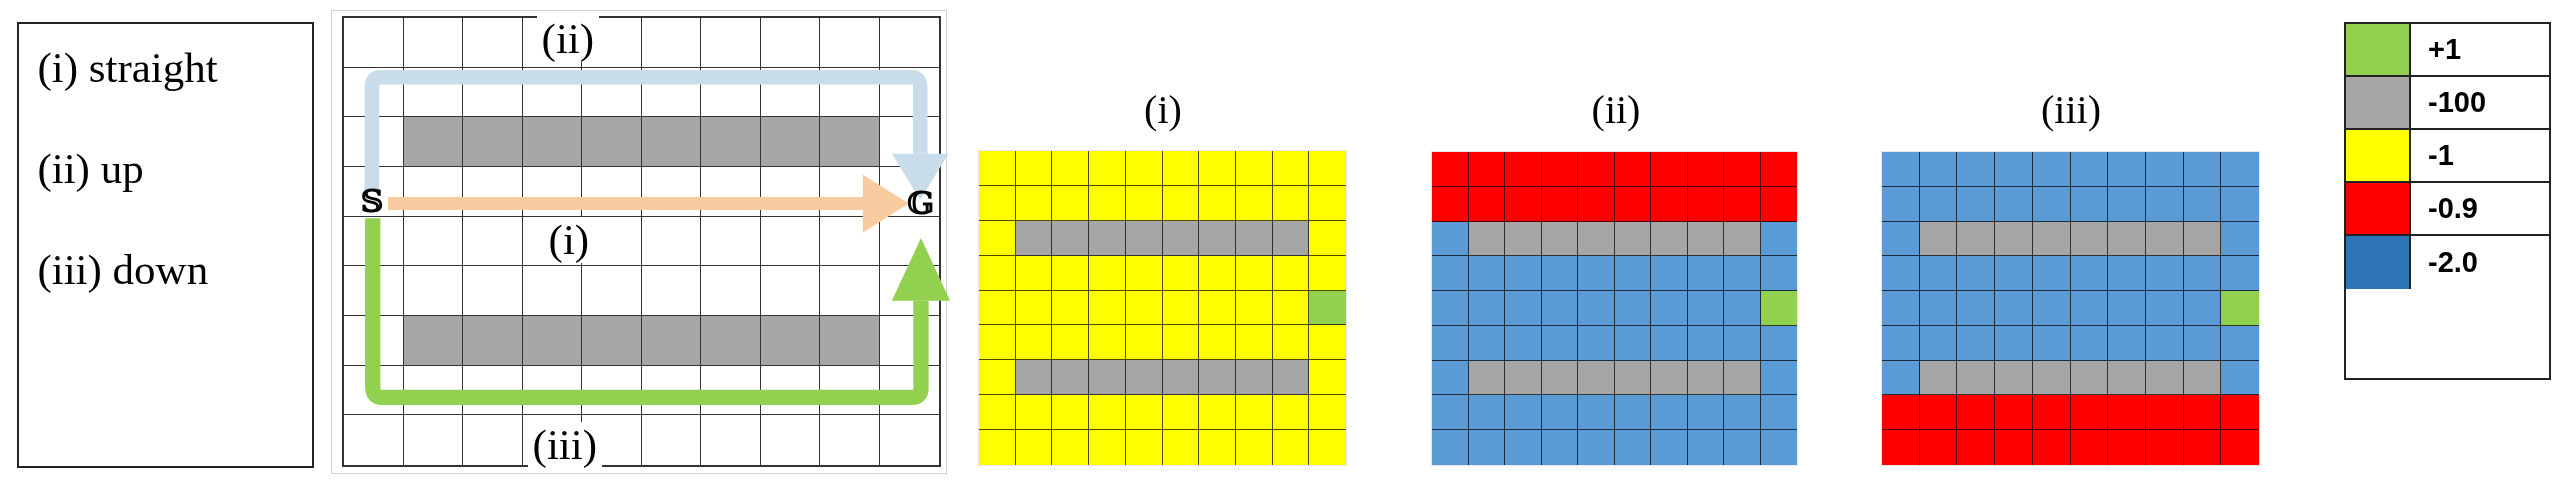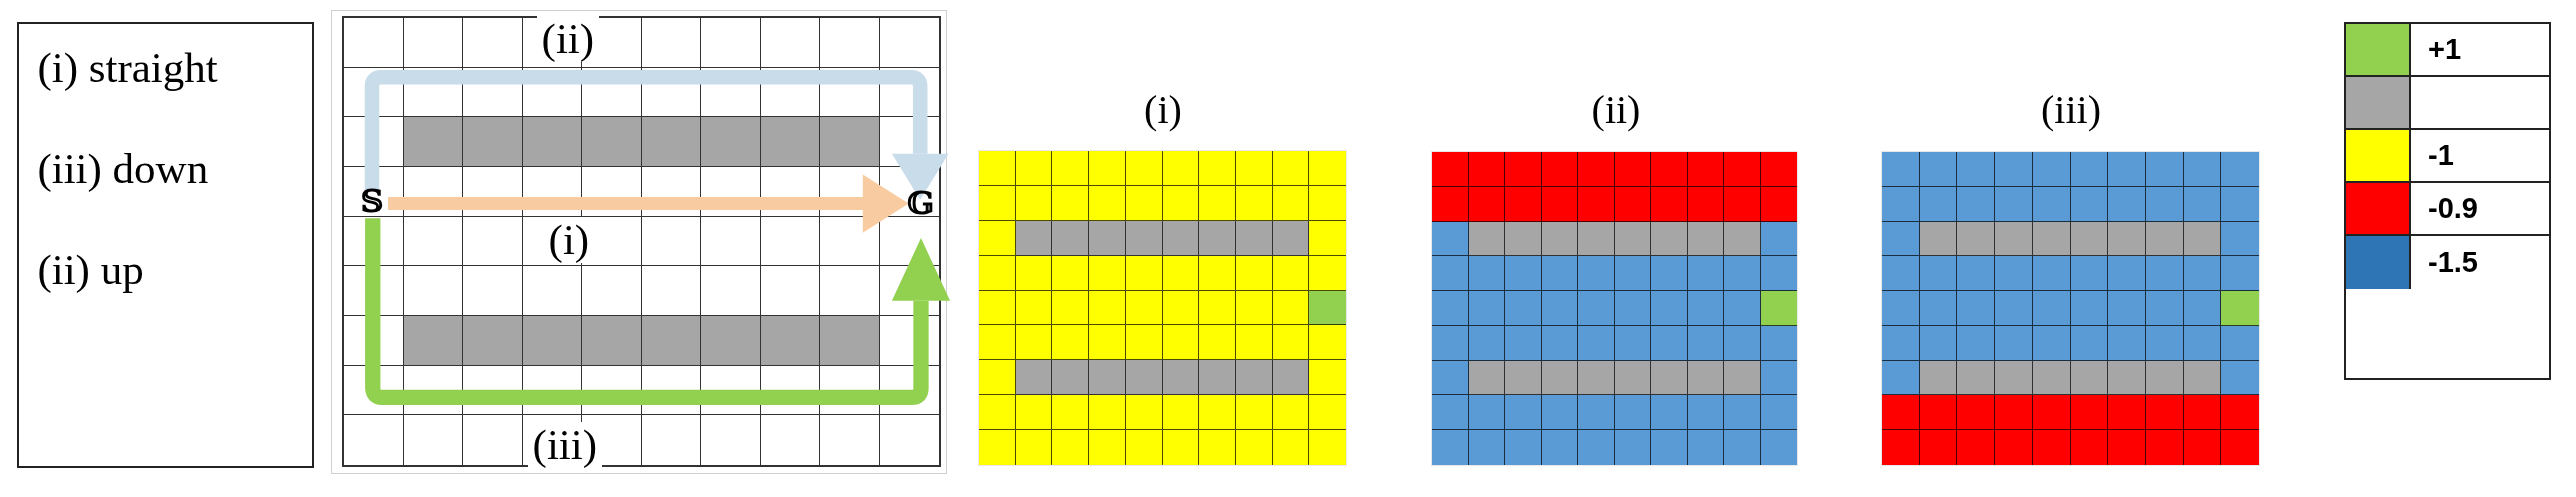--- a/index.html
+++ b/index.html
@@ -51,22 +51,22 @@
   .legend .sw { width: 65px; border-right: 2.3px solid #222; box-sizing: border-box; }
   .legend .val { flex: 1; display: flex; align-items: center; padding-left: 17px;
                  font-family: "Liberation Sans", "DejaVu Sans", sans-serif; font-weight: bold; font-size: 29px; }
 </style>
 </head>
 <body>
 
 <div class="subgoal">
   <div class="rows">
     <div class="row">(i) straight</div>
+    <div class="row">(ii) up</div>
     <div class="row">(iii) down</div>
-    <div class="row">(ii) up</div>
   </div>
 </div>
 
 <div class="maze-frame"></div>
 <div class="maze" id="maze">
   <div class="grid" id="maze-grid">
       <div class="cell"></div>
       <div class="cell"></div>
       <div class="cell"></div>
       <div class="cell"></div>
@@ -458,27 +458,28 @@
     <div class="rc c9 r8" style="background: rgb(255, 0, 0);"></div>
   </div>
 
 <div class="legend">
   <div class="lrow">
     <div class="sw" style="background: rgb(146, 208, 80);"></div>
     <div class="val">+1</div>
   </div>
   <div class="lrow">
     <div class="sw" style="background: rgb(166, 166, 166);"></div>
+    <div class="val">-100</div>
   </div>
   <div class="lrow">
     <div class="sw" style="background: rgb(255, 255, 0);"></div>
     <div class="val">-1</div>
   </div>
   <div class="lrow">
     <div class="sw" style="background: rgb(255, 0, 0);"></div>
     <div class="val">-0.9</div>
   </div>
   <div class="lrow">
     <div class="sw" style="background: rgb(46, 117, 182);"></div>
-    <div class="val">-1.5</div>
+    <div class="val">-2.0</div>
   </div>
 </div>
 
 
 </body></html>

